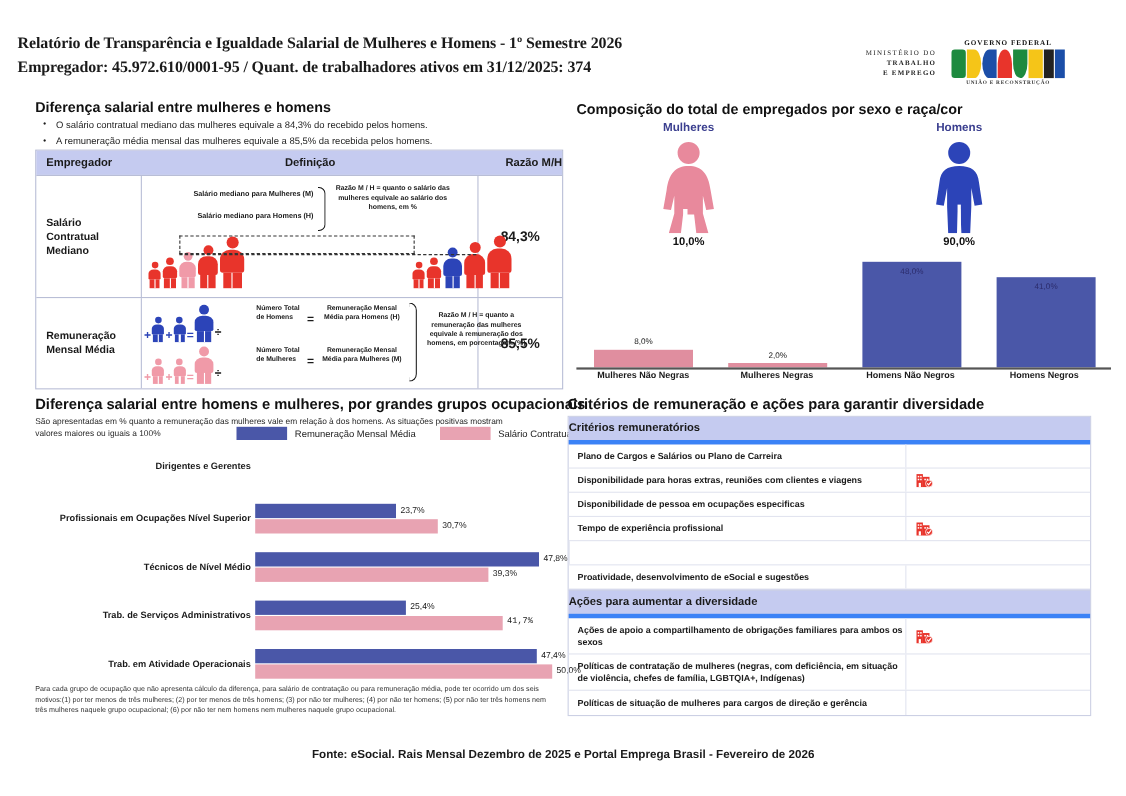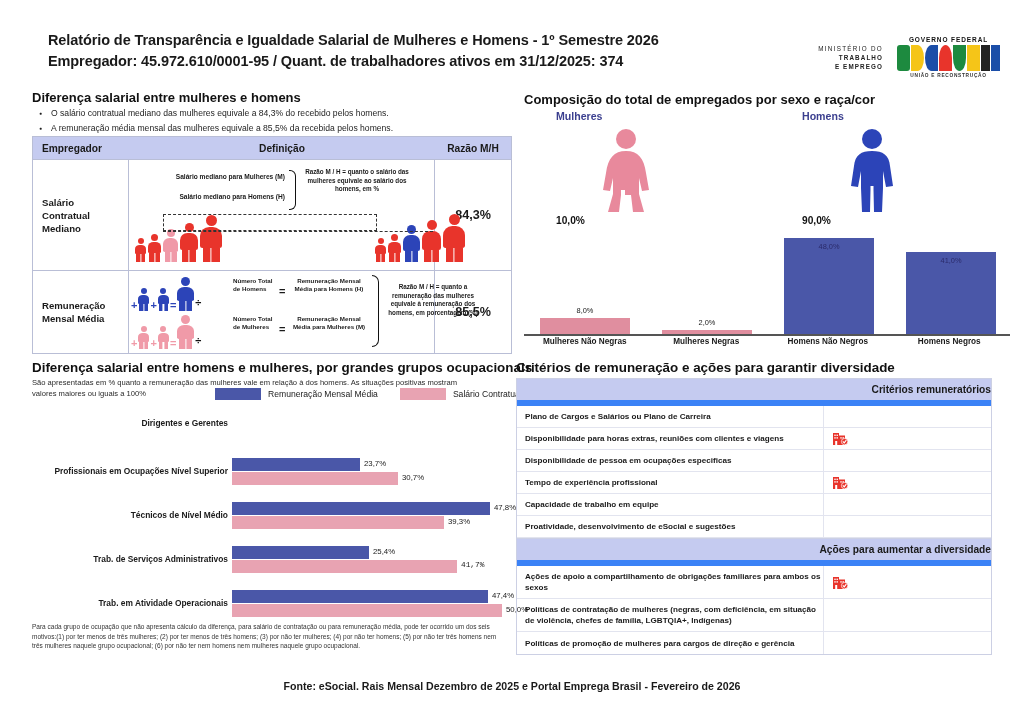--- a/index.html
+++ b/index.html
@@ -6,21 +6,21 @@
   body {
     width: 1024px; height: 724px;
     background: #ffffff;
     font-family: "Liberation Sans", sans-serif;
     color: #1a1a1a;
     position: relative;
     overflow: hidden;
   }
 
   
-  .header { position: absolute; left: 48px; top: 30px; width: 960px; height: 60px; }
+  .header { position: absolute; left: 16px; top: 30px; width: 960px; height: 60px; font-family: Liberation Serif, serif; }
   .title-line { font-size: 14.5px; font-weight: bold; letter-spacing: -0.1px; line-height: 21px; }
 
   .logos { position: absolute; right: 8px; top: 6px; display: flex; align-items: center; gap: 14px; }
   .min-logo { text-align: right; font-size: 6.3px; font-weight: bold; letter-spacing: 1.1px; line-height: 9px; color: #222; }
   .min-logo .l1 { font-weight: normal; letter-spacing: 1.3px; }
   .gov-logo { text-align: center; }
   .gov-top { font-size: 6.5px; font-weight: bold; letter-spacing: 0.9px; color: #111; margin-bottom: 2px; }
   .gov-bottom { font-size: 4.8px; font-weight: bold; letter-spacing: 0.7px; color: #333; margin-top: 2px; }
   .brasil-blocks { display: flex; align-items: flex-end; height: 26px; gap: 1px; }
   .blk { width: 13px; height: 26px; }
@@ -32,21 +32,21 @@
   
   .bullets { position: absolute; left: 38px; top: 106px; width: 460px; }
   .bullet { font-size: 8.6px; line-height: 15px; color: #1d1d1d; padding-left: 13px; position: relative; }
   .bullet::before { content: "\25CF"; position: absolute; left: 1px; top: 0px; font-size: 5px; }
 
   
   .ltable { position: absolute; left: 32px; top: 136px; width: 480px; border: 1px solid #b9bed6; }
   .lt-head { display: flex; background: #c5cbf0; height: 22px; align-items: center; font-size: 10.2px; font-weight: bold; }
   .lt-head .c1 { width: 96px; padding-left: 9px; }
   .lt-head .c2 { flex: 1; text-align: center; }
-  .lt-head .c3 { width: 76px; text-align: center; }
+  .lt-head .c3 { width: 76px; text-align: right; }
   .lt-row { display: flex; border-top: 1px solid #b9bed6; }
   .lt-row .c1 { width: 96px; border-right: 1px solid #b9bed6; display: flex; align-items: center; padding: 0 9px; font-size: 9.6px; font-weight: bold; line-height: 13px; }
   .lt-row .c2 { flex: 1; border-right: 1px solid #b9bed6; position: relative; }
   .lt-row .c3 { width: 76px; display: flex; align-items: center; justify-content: center; font-size: 12.6px; font-weight: bold; }
   .row1 .c1, .row1 .c2, .row1 .c3 { height: 110px; }
   .row2 .c1, .row2 .c2, .row2 .c3 { height: 82px; }
 
   .defn-lbl { position: absolute; font-size: 6.6px; font-weight: bold; line-height: 10px; text-align: right; }
   .brace-txt { position: absolute; font-size: 6.3px; font-weight: bold; line-height: 8.6px; text-align: center; }
 
@@ -61,21 +61,21 @@
 
   .dashbox { position: absolute; border: 1px dashed #333; }
   .dashline { position: absolute; border-top: 1px dashed #333; }
 
   .eq { font-size: 11px; font-weight: bold; }
   .mini-lbl { font-size: 6.2px; font-weight: bold; line-height: 8.4px; }
 
   
   .comp-head { position: absolute; left: 524px; top: 92px; }
   .comp-area { position: absolute; left: 524px; top: 110px; width: 486px; height: 130px; }
-  .comp-col { position: absolute; width: 140px; }
+  .comp-col { position: absolute; text-align: center; width: 140px; }
   .comp-lbl { font-size: 10.6px; font-weight: bold; color: #3b3f8f; margin-bottom: 6px; }
   .comp-val { font-size: 10.2px; font-weight: bold; color: #111; margin-top: 3px; }
 
   
   .race { position: absolute; left: 524px; top: 236px; width: 486px; height: 120px; }
   .race-plot { position: absolute; left: 0; top: 0; right: 0; height: 98px; }
   .rbar { position: absolute; bottom: 0; }
   .rbar .rv { position: absolute; top: 4px; left: 0; width: 100%; text-align: center; font-size: 7.4px; color: #2b2b6b; }
   .rbar .rv.out { top: -12px; color: #1a1a1a; }
   .race-axis { position: absolute; left: 0; right: 0; top: 98px; height: 2px; background: #555; }
@@ -93,21 +93,21 @@
   .occ-grp { position: absolute; left: 0; width: 482px; }
   .occ-name { position: absolute; right: 286px; width: 250px; text-align: right; font-size: 8.4px; font-weight: bold; }
   .obar { position: absolute; left: 200px; height: 13px; }
   .oval { position: absolute; font-size: 7.8px; color: #1a1a1a; }
 
   .occ-note { position: absolute; left: 32px; top: 622px; width: 470px; font-size: 6.5px; line-height: 9.6px; color: #333; }
 
   
   .crit-head { position: absolute; left: 516px; top: 360px; }
   .crit { position: absolute; left: 516px; top: 378px; width: 476px; border: 1px solid #ccd0e4; }
-  .crit-band { background: #c5cbf0; text-align: right; font-size: 10.2px; font-weight: bold; padding: 5px 0; border-bottom: 6px solid #3b82f6; }
+  .crit-band { background: #c5cbf0; text-align: left; font-size: 10.2px; font-weight: bold; padding: 5px 0; border-bottom: 4px solid #3b82f6; }
   .crit-row { display: flex; border-bottom: 1px solid #e2e4ef; min-height: 22px; }
   .crit-row:last-child { border-bottom: none; }
   .crit-row .ct { flex: 1; font-size: 8.1px; font-weight: bold; padding: 5px 0 5px 8px; line-height: 11px; display: flex; align-items: center; }
   .crit-row .cm { width: 168px; border-left: 1px solid #e2e4ef; display: flex; align-items: center; padding-left: 9px; }
 
   .fmark { width: 15px; height: 13px; position: relative; }
 
   
   .footer { position: absolute; left: 0; right: 0; top: 680px; text-align: center; font-size: 10.6px; font-weight: bold; }
 </style>
@@ -431,21 +431,20 @@
           <rect x="3.5" y="5.2" width="1.4" height="1.4" fill="#fff"></rect>
         <rect x="7.3" y="5.2" width="1.4" height="1.4" fill="#fff"></rect>
           <rect x="9.5" y="5.2" width="1.4" height="1.4" fill="#fff"></rect>
         <rect x="2.2" y="9" width="2" height="4" fill="#fff"></rect>
         <circle cx="11.6" cy="9.6" r="3.2" fill="#e8342b" stroke="#fff" stroke-width="0.7"></circle>
         <path d="M10.1 9.7 L11.2 10.8 L13.1 8.4" stroke="#fff" stroke-width="1.1" fill="none" stroke-linecap="round"></path>
       </svg>
     </div>
   </div>
   <div class="crit-row">
-    <div class="ct">Capacidade de trabalho em equipe</div>
     <div class="cm"></div>
   </div>
   <div class="crit-row">
     <div class="ct">Proatividade, desenvolvimento de eSocial e sugestões</div>
     <div class="cm"></div>
   </div>
 
   <div class="crit-band" style="border-top:1px solid #ccd0e4;">Ações para aumentar a diversidade</div>
 
   <div class="crit-row">
@@ -464,18 +463,18 @@
         <circle cx="11.6" cy="9.6" r="3.2" fill="#e8342b" stroke="#fff" stroke-width="0.7"></circle>
         <path d="M10.1 9.7 L11.2 10.8 L13.1 8.4" stroke="#fff" stroke-width="1.1" fill="none" stroke-linecap="round"></path>
       </svg>
     </div>
   </div>
   <div class="crit-row">
     <div class="ct">Políticas de contratação de mulheres (negras, com deficiência, em situação de violência, chefes de família, LGBTQIA+, Indígenas)</div>
     <div class="cm"></div>
   </div>
   <div class="crit-row">
-    <div class="ct">Políticas de promoção de mulheres para cargos de direção e gerência</div>
+    <div class="ct">Políticas de situação de mulheres para cargos de direção e gerência</div>
     <div class="cm"></div>
   </div>
 </div>
 
 <div class="footer">Fonte: eSocial. Rais Mensal Dezembro de 2025 e Portal Emprega Brasil - Fevereiro de 2026</div>
 
 </body></html>

